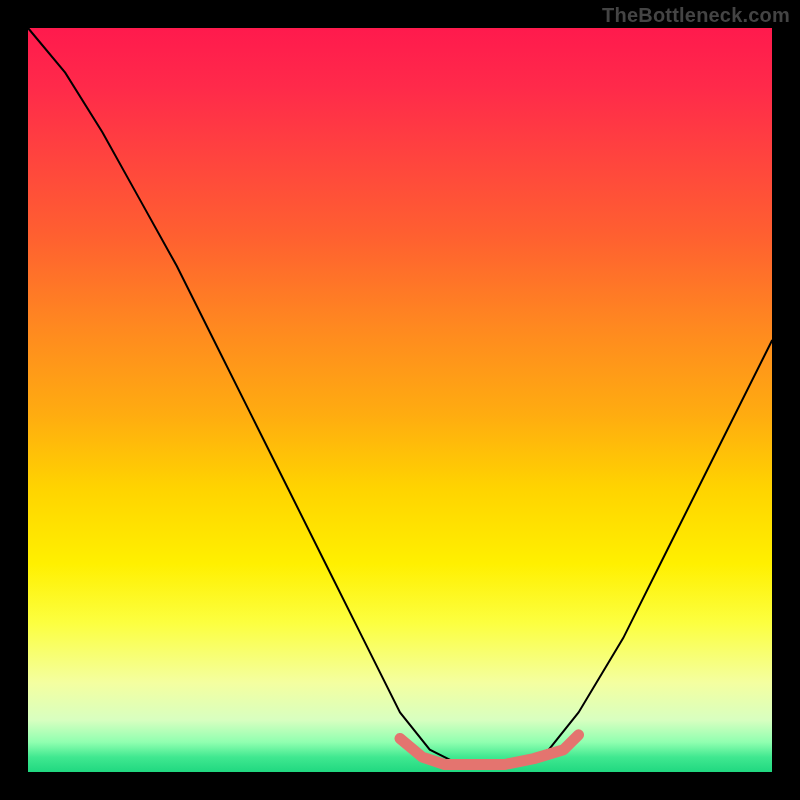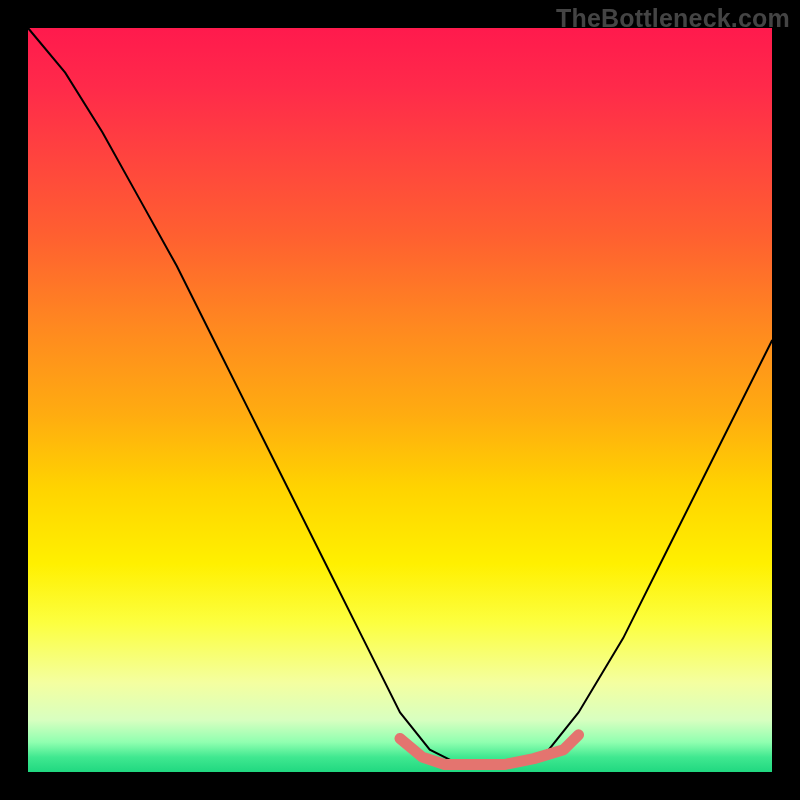--- a/index.html
+++ b/index.html
@@ -15,21 +15,21 @@
     position: relative;
     width: 800px;
     height: 800px;
     background: #000;
   }
   .watermark {
     position: absolute;
     top: 4px;
     right: 10px;
     color: #444;
-    font-size: 25px;
+    font-size: 20px;
     font-weight: 600;
     letter-spacing: 0.2px;
     z-index: 5;
   }
   .plot-area {
     position: absolute;
     left: 28px;
     top: 28px;
     width: 744px;
     height: 744px;

